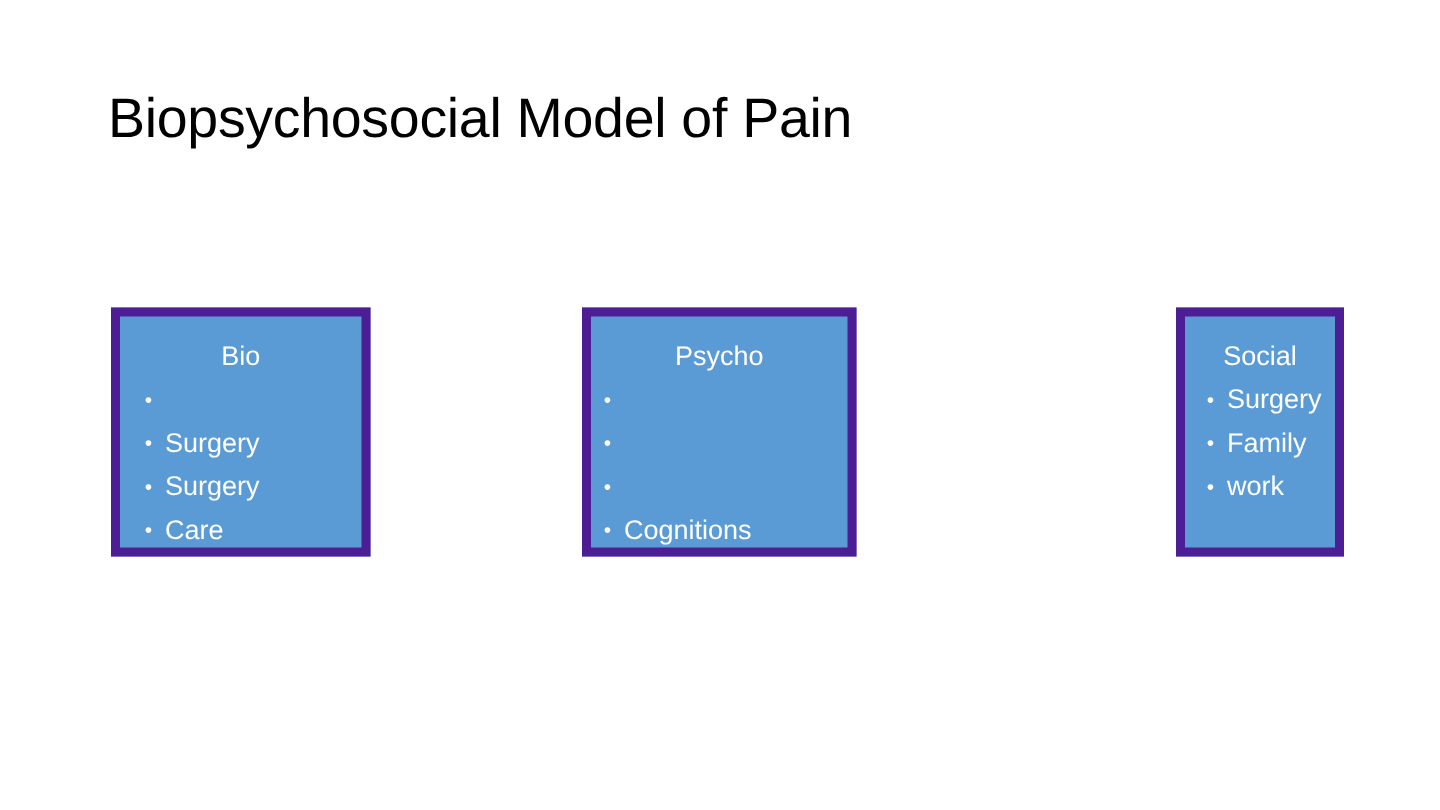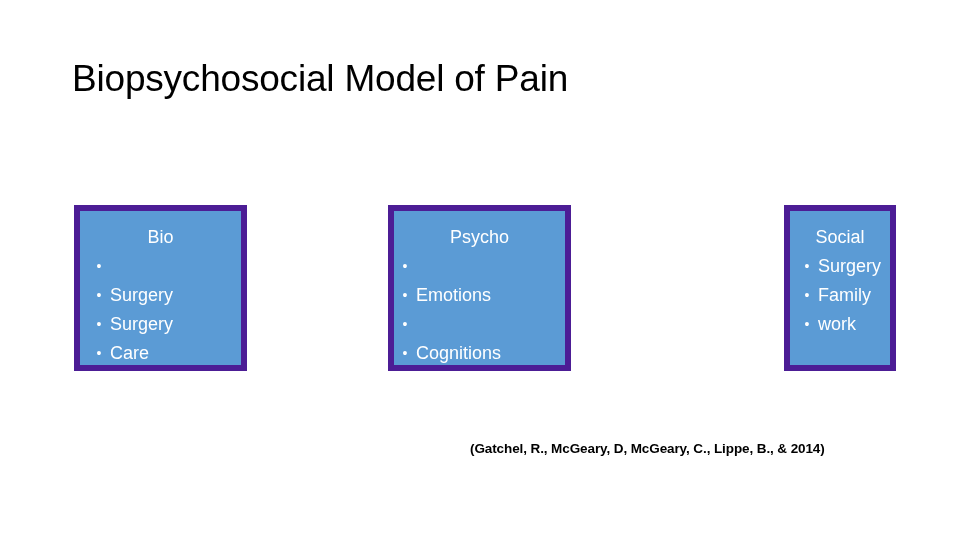--- a/index.html
+++ b/index.html
@@ -120,21 +120,20 @@
   </div>
 
   <div class="concept-box" id="box-psycho">
     <div class="box-heading">Psycho</div>
     <ul class="bullet-list">
       <li class="bullet-item">
         <span class="bullet-mark">•</span>
       </li>
       <li class="bullet-item">
         <span class="bullet-mark">•</span>
-        <span class="bullet-text">Emotions</span>
       </li>
       <li class="bullet-item">
         <span class="bullet-mark">•</span>
       </li>
       <li class="bullet-item">
         <span class="bullet-mark">•</span>
         <span class="bullet-text">Cognitions</span>
       </li>
     </ul>
   </div>
@@ -150,15 +149,14 @@
         <span class="bullet-mark">•</span>
         <span class="bullet-text">Family</span>
       </li>
       <li class="bullet-item">
         <span class="bullet-mark">•</span>
         <span class="bullet-text">work</span>
       </li>
     </ul>
   </div>
 
-  <div id="citation">(Gatchel, R., McGeary, D, McGeary, C., Lippe, B., &amp; 2014)</div>
 
 </div>
 
 </body></html>

